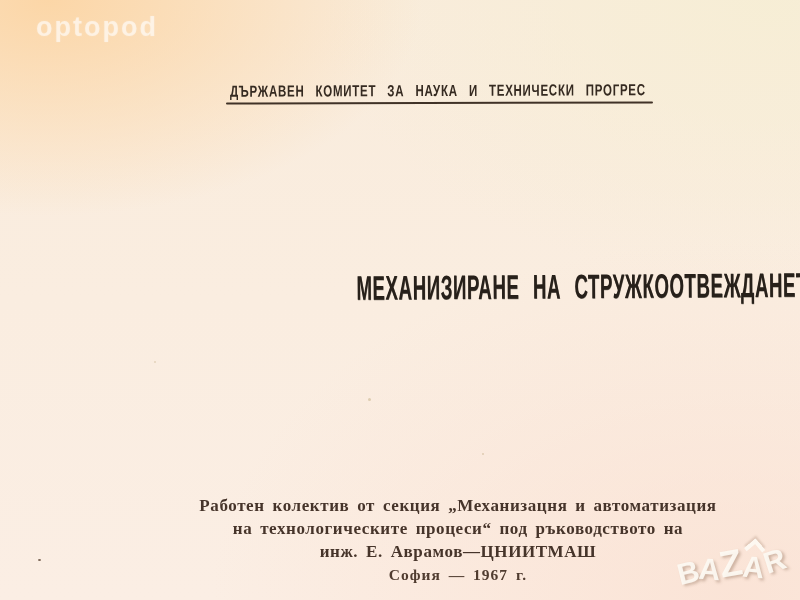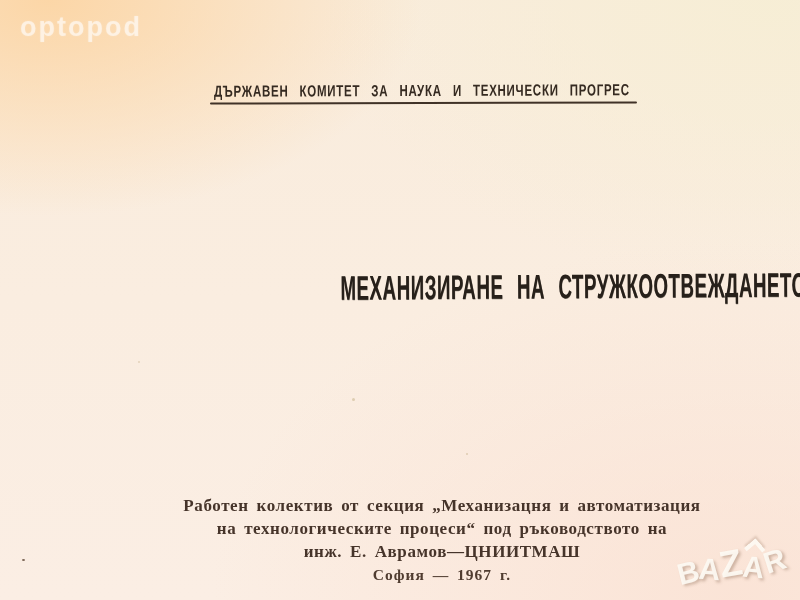--- a/index.html
+++ b/index.html
@@ -6,21 +6,21 @@
   body {
     width: 800px; height: 600px; overflow: hidden; position: relative;
     font-family: "Liberation Sans", sans-serif;
     background-color: #f9ecdc;
     background-image:
       radial-gradient(ellipse 520px 300px at 6% 0%, rgba(252,213,164,0.95), rgba(252,213,164,0) 72%),
       radial-gradient(ellipse 600px 380px at 96% 0%, rgba(246,238,212,0.85), rgba(246,238,212,0) 75%),
       radial-gradient(ellipse 700px 480px at 92% 100%, rgba(250,219,203,0.55), rgba(250,219,203,0) 75%),
       linear-gradient(#f9ecdc, #fbeee4);
   }
-  .photo-page { position: absolute; inset: 0; }
+  .photo-page { position: absolute; inset: 0; margin-left: 16px; }
 
   
   .watermark {
     position: absolute; left: 20px; top: 12px;
     font-size: 27px; font-weight: bold; letter-spacing: 2px;
     color: rgba(255,255,255,0.55);
     text-shadow: 0 0 2px rgba(255,255,255,0.25);
   }
 
   

